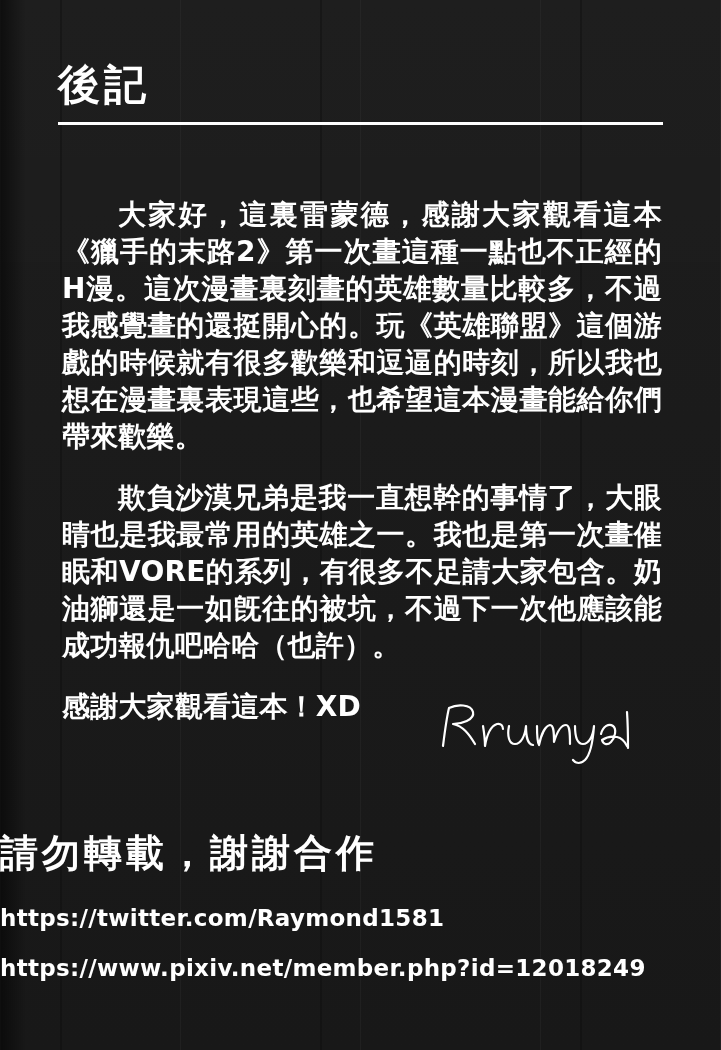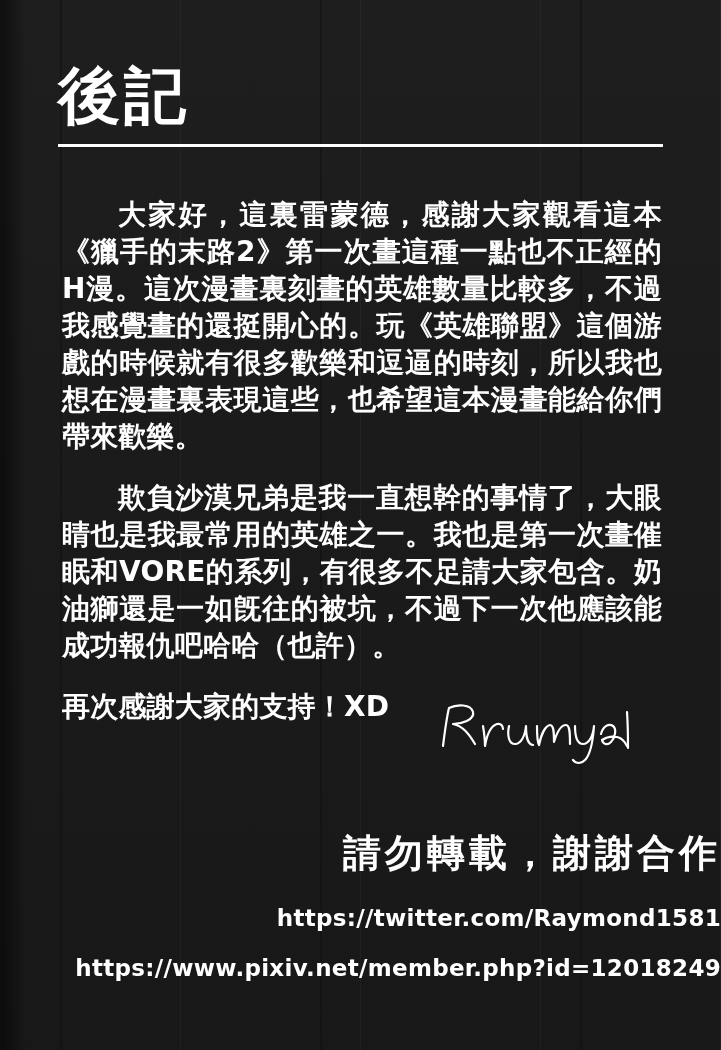--- a/index.html
+++ b/index.html
@@ -33,21 +33,21 @@
     opacity: 0.9;
   }
   .title-block {
     position: absolute;
     left: 58px;
     top: 62px;
     width: 605px;
   }
   .title {
     color: #ffffff;
-    font-size: 62px;
+    font-size: 42px;
     font-weight: bold;
     letter-spacing: 4px;
     line-height: 1.1;
     margin: 0 0 14px 0;
     font-family: "DejaVu Sans", "Liberation Sans", sans-serif;
   }
   .title-rule {
     width: 605px;
     height: 3px;
     background: #ffffff;
@@ -79,21 +79,21 @@
     top: 690px;
     width: 210px;
     height: 80px;
   }
   .sign-wrap svg { display: block; }
   .footer {
     position: absolute;
     left: 0;
     right: 0;
     top: 828px;
-    text-align: right;
+    text-align: left;
     color: #ffffff;
   }
   .footer-heading {
     font-size: 38px;
     font-weight: bold;
     letter-spacing: 4px;
     margin-bottom: 22px;
     font-family: "DejaVu Sans", "Liberation Sans", sans-serif;
   }
   .link {
@@ -123,21 +123,21 @@
   <div class="edge-shadow"></div>
 
   <div class="title-block">
     <h1 class="title">後記</h1>
     <div class="title-rule"></div>
   </div>
 
   <div class="body-block">
     <p class="para">大家好，這裏雷蒙德，感謝大家觀看這本《獵手的末路2》第一次畫這種一點也不正經的H漫。這次漫畫裏刻畫的英雄數量比較多，不過我感覺畫的還挺開心的。玩《英雄聯盟》這個游戲的時候就有很多歡樂和逗逼的時刻，所以我也想在漫畫裏表現這些，也希望這本漫畫能給你們帶來歡樂。</p>
     <p class="para">欺負沙漠兄弟是我一直想幹的事情了，大眼睛也是我最常用的英雄之一。我也是第一次畫催眠和VORE的系列，有很多不足請大家包含。奶油獅還是一如旣往的被坑，不過下一次他應該能成功報仇吧哈哈（也許）。</p>
-    <p class="para noindent">再次感謝大家的支持！XD</p>
+    <p class="para noindent">感謝大家觀看這本！XD</p>
   </div>
 
   <div class="sign-wrap">
     <svg width="210" height="80" viewBox="0 0 210 80" fill="none" xmlns="http://www.w3.org/2000/svg">
       <g stroke="#ffffff" stroke-width="2.2" stroke-linecap="round" stroke-linejoin="round" fill="none">
         <path d="M10 56 C12 40 14 26 16 18 C24 14 38 14 40 22 C42 30 28 34 20 34 C30 36 36 44 42 54"></path>
         <path d="M50 36 C52 48 52 54 52 56 C54 44 58 36 64 34 C68 33 70 36 70 39"></path>
         <path d="M76 36 C74 46 76 54 82 54 C88 54 92 46 93 36 C93 46 94 54 100 55"></path>
         <path d="M104 36 C104 46 104 52 106 55 C108 45 112 36 117 35 C121 35 121 44 121 52 C124 42 128 35 133 35 C137 35 137 44 137 54"></path>
         <path d="M142 36 C142 46 144 54 150 54 C156 54 160 46 161 36 C160 50 158 64 152 70 C148 74 143 74 140 70"></path>

